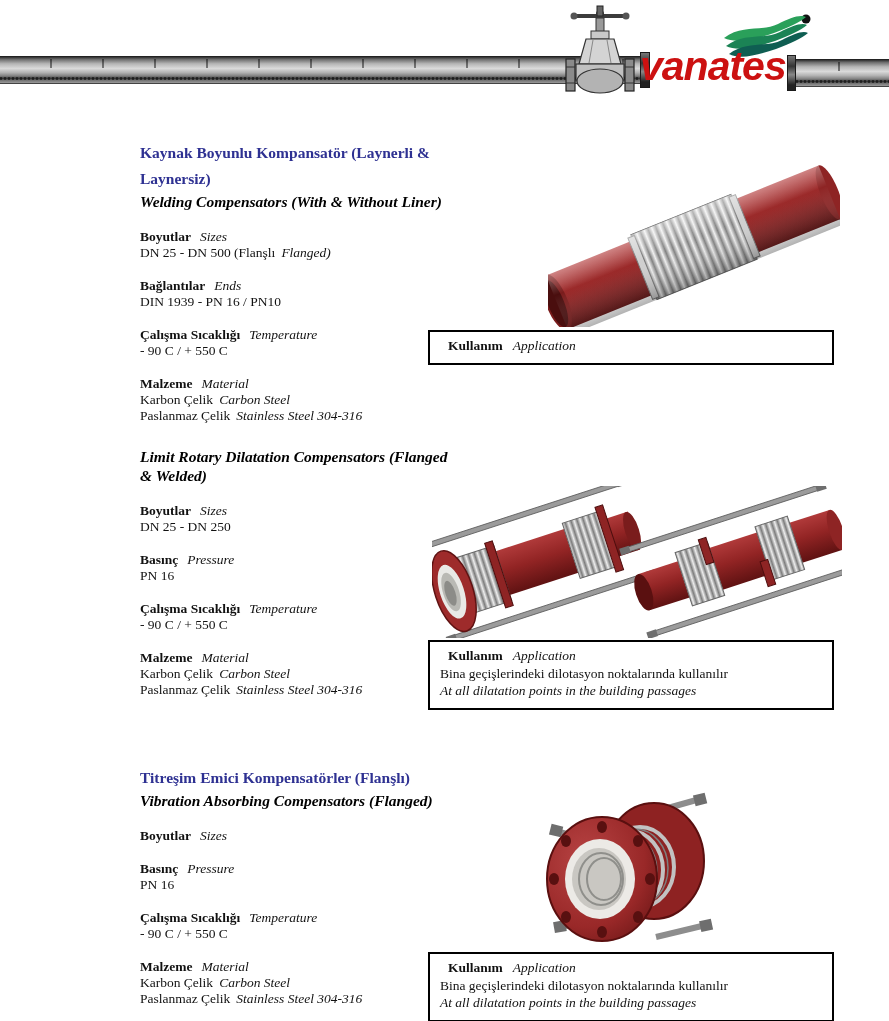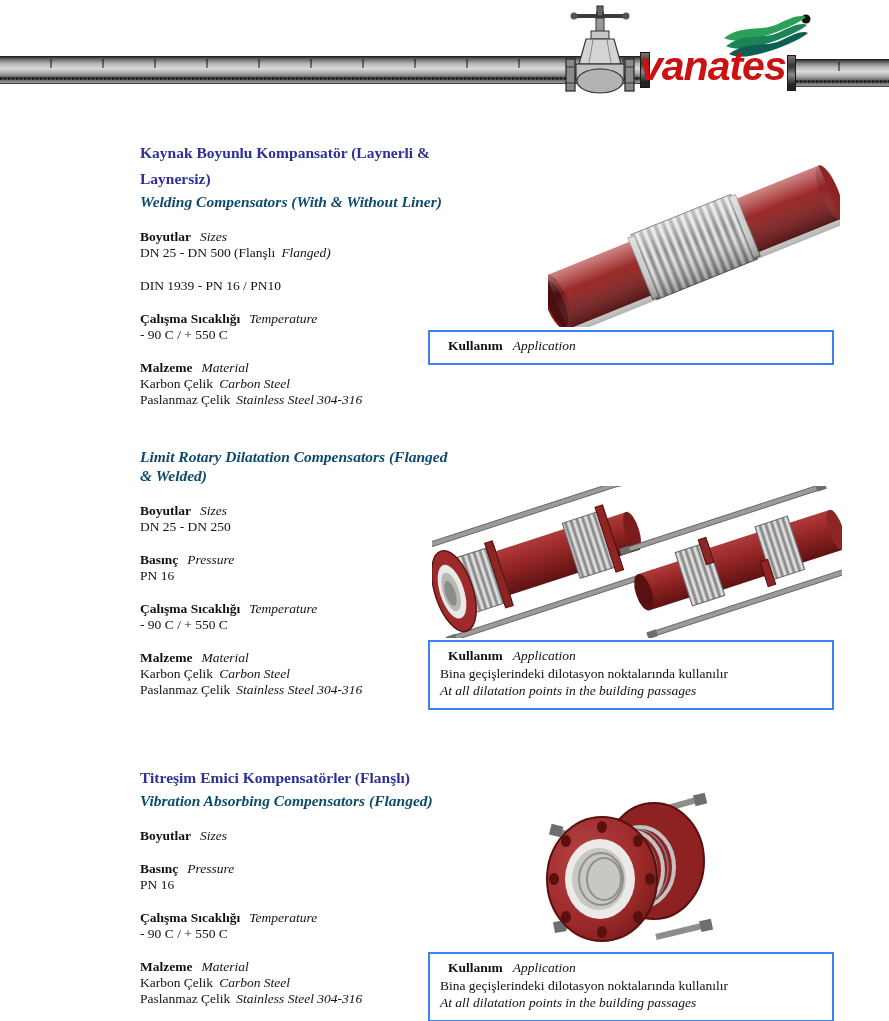--- a/index.html
+++ b/index.html
@@ -16,30 +16,30 @@
         background:repeating-linear-gradient(90deg,rgba(15,15,15,.6) 0 2px,transparent 2px 4px);}
   .pipe-flange{position:absolute;background:linear-gradient(180deg,#777,#333 30%,#888 55%,#222 85%);
         border:1px solid #1a1a1a;}
 
   .brand-text{position:absolute;left:640px;top:46px;font-family:Liberation Sans, sans-serif;
         font-weight:700;font-style:italic;font-size:41px;letter-spacing:-1px;color:#cc1111;line-height:1;}
 
   
   .sec-text{position:absolute;left:140px;width:310px;}
   .sec-title{font-weight:700;font-size:15.5px;line-height:26px;color:#2e3192;}
-  .sec-sub{font-weight:700;font-style:italic;font-size:15.5px;line-height:19px;color:#0c4a6e;}
+  .sec-sub{font-weight:700;font-style:italic;font-size:15.5px;line-height:19px;color:#000000;}
   .spec{margin-top:17px;font-size:13.5px;line-height:16px;}
   .spec .lbl{font-weight:700;}
   .bi{font-weight:400;font-style:italic;margin-left:9px;}
   .it{font-style:italic;}
   .ensp{font-style:italic;margin-left:6px;}
   .ensp:empty{display:none;}
 
   
-  .appbox{position:absolute;left:428px;width:382px;border:2px solid #3b82f6;background:#fff;
+  .appbox{position:absolute;left:428px;width:382px;border:2px solid #000000;background:#fff;
         padding:5px 10px 8px 10px;font-size:13.5px;line-height:17.5px;}
   .app-title{font-weight:700;padding-left:8px;}
   .app-title .bi{margin-left:10px;}
 
   
   .prod{position:absolute;}
   svg{display:block;}
 </style>
 </head>
 <body>
@@ -85,20 +85,21 @@
   <div class="brand-text">vanates</div>
 
   <div class="sec-text" style="top:140px;">
     <div class="sec-title">Kaynak Boyunlu Kompansatör (Laynerli &amp; Laynersiz)</div>
     <div class="sec-sub">Welding Compensators (With &amp; Without Liner)</div>
     <div class="spec" style="margin-top:18px;">
       <div class="lbl"><span>Boyutlar</span><span class="bi">Sizes</span></div>
       <div><span>DN 25 - DN 500  (Flanşlı</span><span class="ensp">Flanged)</span></div>
     </div>
     <div class="spec">
+      <div class="lbl"><span>Bağlantılar</span><span class="bi">Ends</span></div>
       <div><span>DIN 1939 - PN 16 / PN10</span></div>
     </div>
     <div class="spec">
       <div class="lbl"><span>Çalışma Sıcaklığı</span><span class="bi">Temperature</span></div>
       <div><span>- 90 C / + 550 C</span></div>
     </div>
     <div class="spec">
       <div class="lbl"><span>Malzeme</span><span class="bi">Material</span></div>
       <div><span>Karbon Çelik</span><span class="ensp">Carbon Steel</span></div>
       <div><span>Paslanmaz Çelik</span><span class="ensp">Stainless Steel  304-316</span></div>

